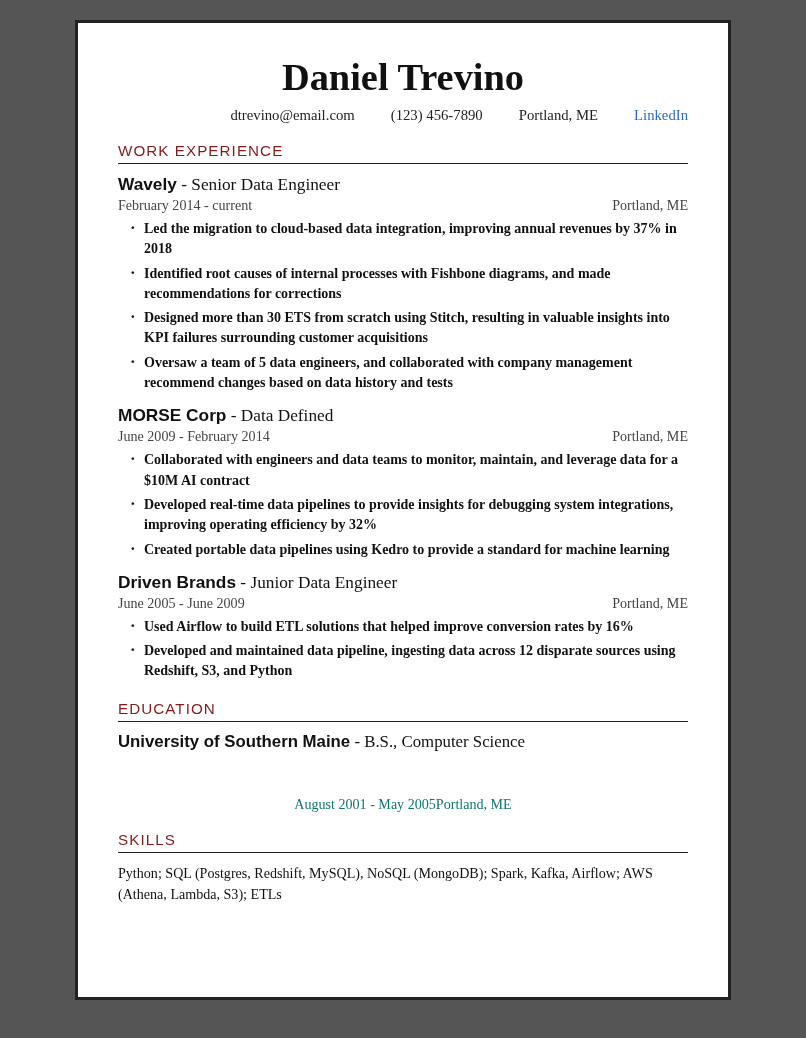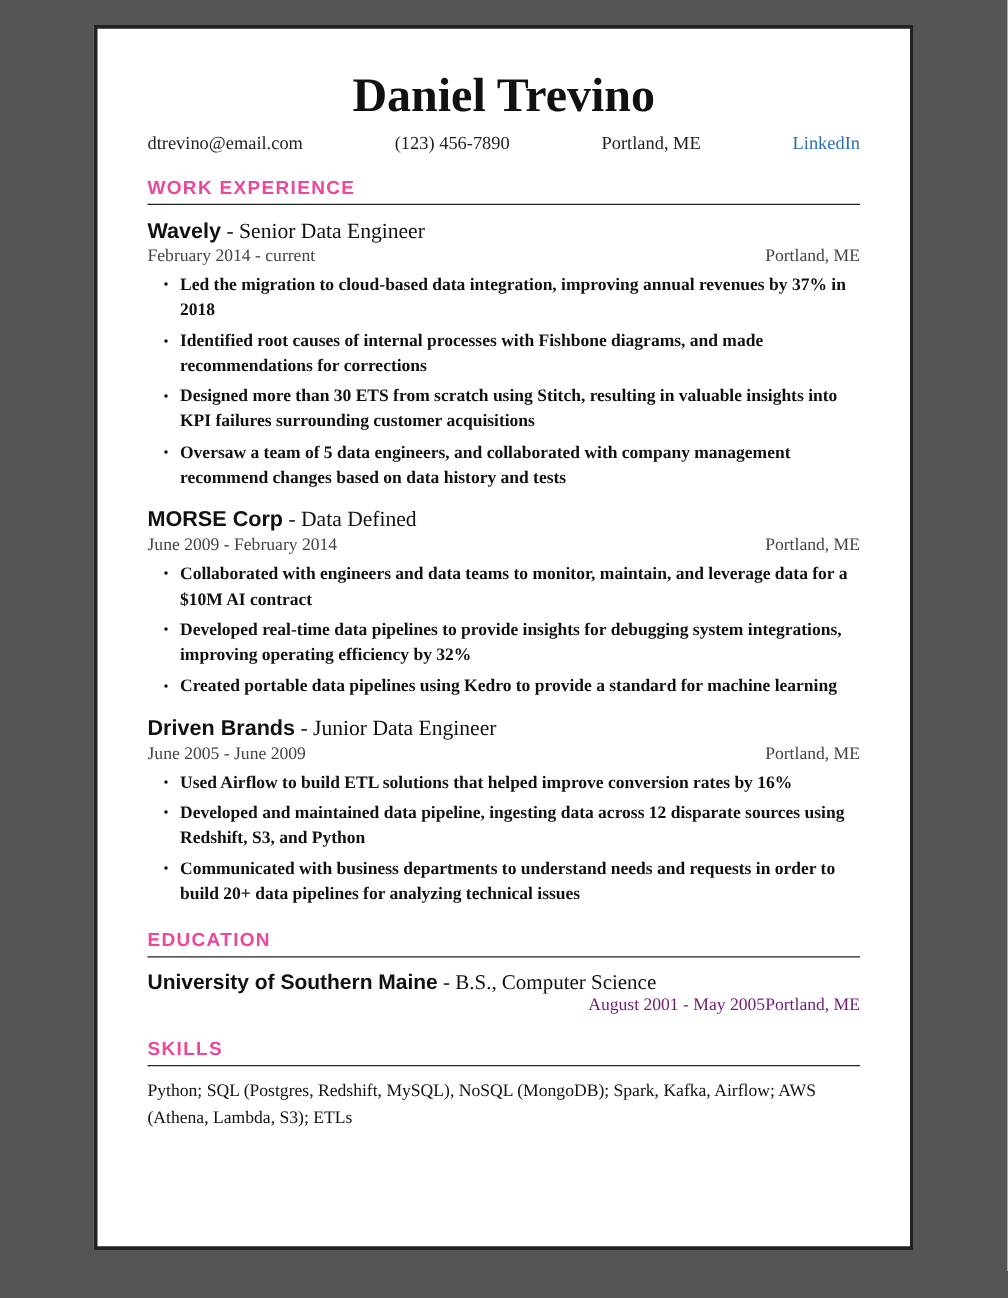--- a/index.html
+++ b/index.html
@@ -21,34 +21,34 @@
     .header-name {
       text-align: center;
       font-size: 2.4em;
       font-weight: bold;
       font-family: Georgia, serif;
       margin-bottom: 8px;
       color: #111;
     }
     .contact-row {
       display: flex;
-      justify-content: space-between;
+      justify-content: flex-end;
       gap: 36px;
       font-size: 0.92em;
       color: #222;
       margin-bottom: 14px;
     }
     .contact-link {
       color: #2b6fb5;
       text-decoration: none;
     }
     .section-title {
-      color: #ec4899;
+      color: #7f1d1d;
       font-size: 0.95em;
-      font-weight: bold;
+      font-weight: normal;
       letter-spacing: 0.07em;
       text-transform: uppercase;
       margin-bottom: 4px;
       margin-top: 18px;
       font-family: Arial, sans-serif;
     }
     .section-divider {
       border: none;
       border-top: 1.5px solid #222;
       margin-bottom: 10px;
@@ -106,24 +106,25 @@
       display: flex;
       justify-content: space-between;
       align-items: baseline;
     }
     .edu-title-line {
       font-size: 1.05em;
       color: #111;
     }
     .edu-dates-location {
       display: flex;
-      justify-content: flex-end;
+      justify-content: center;
       font-size: 0.88em;
-      color: #701a75;
+      color: #0f766e;
       margin-bottom: 4px;
+      margin-top: 44px;
     }
     .skills-text {
       font-size: 0.88em;
       color: #111;
       line-height: 1.5;
     }
   </style>
 </head>
 <body>
 
@@ -190,21 +191,20 @@
           <span class="job-role">Junior Data Engineer</span>
         </div>
       </div>
       <div class="job-dates-location">
         <span>June 2005 - June 2009</span>
         <span>Portland, ME</span>
       </div>
       <ul class="bullet-list">
         <li>Used Airflow to build ETL solutions that helped improve conversion rates by 16%</li>
         <li>Developed and maintained data pipeline, ingesting data across 12 disparate sources using Redshift, S3, and Python</li>
-        <li>Communicated with business departments to understand needs and requests in order to build 20+ data pipelines for analyzing technical issues</li>
       </ul>
     </div>
   </div>
 
   <div>
     <div class="section-title">EDUCATION</div>
     <hr class="section-divider">
     <div class="edu-header">
       <div class="edu-title-line">
         <span class="company-bold">University of Southern Maine</span>

